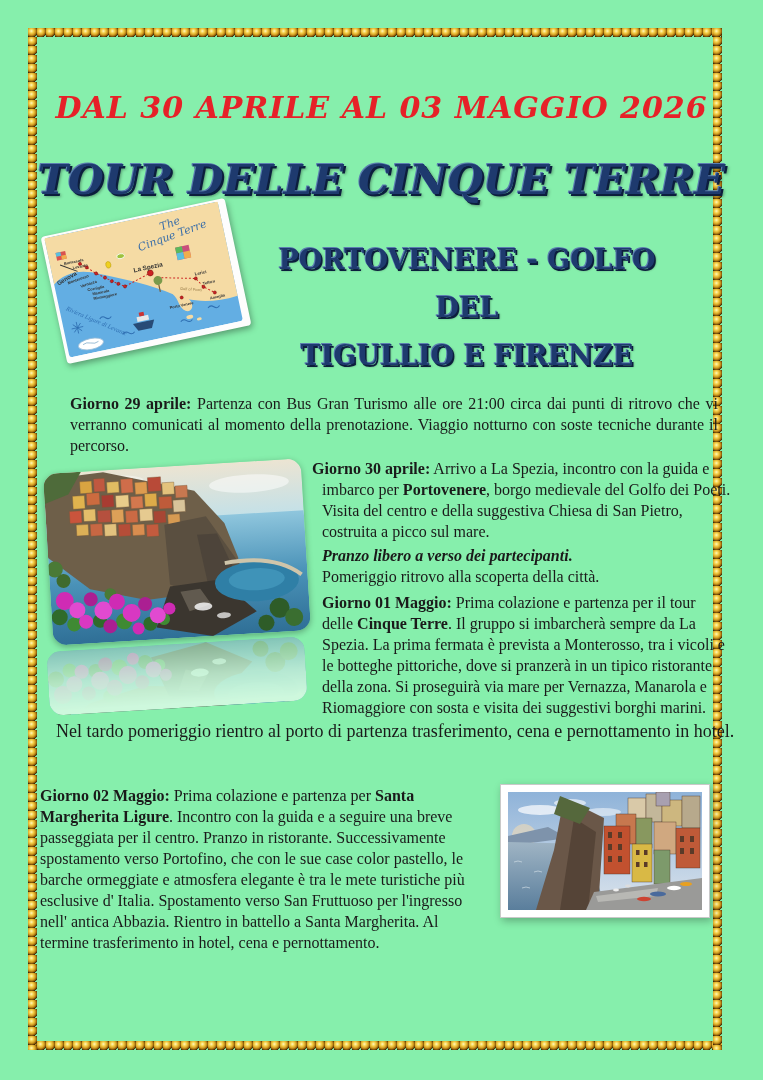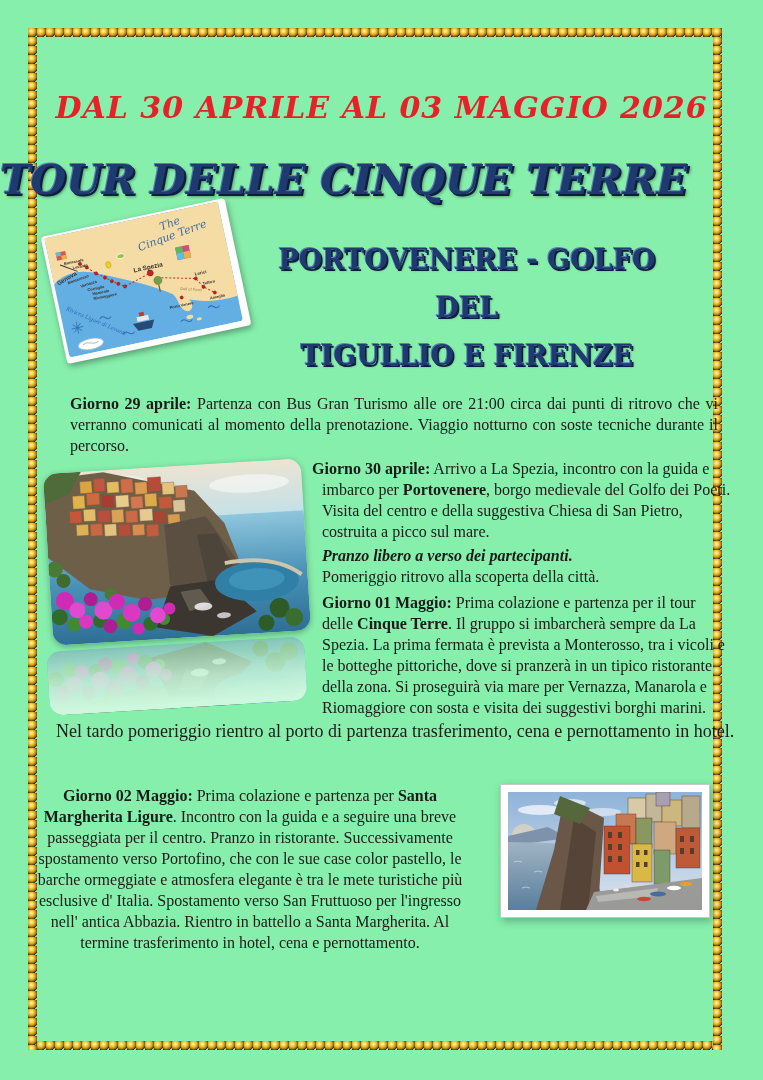--- a/index.html
+++ b/index.html
@@ -12,21 +12,21 @@
     background-size:9px 9px;background-repeat:repeat;}
   .beads.h{left:28px;width:694px;height:9px;}
   .beads.top{top:28px;} .beads.bottom{top:1041px;}
   .beads.v{top:28px;width:9px;height:1022px;}
   .beads.left{left:28px;} .beads.right{left:713px;}
 
   
   .date-banner{position:absolute;top:90px;left:0;width:100%;text-align:center;
     font-family:"DejaVu Serif",serif;font-style:italic;font-weight:700;font-size:30px;
     color:#e62128;letter-spacing:1px;}
-  .main-title{position:absolute;top:156px;left:0;width:100%;text-align:left;
+  .main-title{position:absolute;top:156px;left:0;width:100%;text-align:center;
     font-family:"DejaVu Serif",serif;font-style:italic;font-weight:700;font-size:41px;
     color:#1e3a6e;letter-spacing:0;
     text-shadow:-1px -1px 0 #5b7db0, 2px 2px 0 #0c1e3d, 3px 3px 3px rgba(0,0,0,.35);}
   .subtitle{position:absolute;top:236px;left:260px;width:414px;text-align:center;
     font-family:"DejaVu Serif",serif;font-weight:700;font-size:27px;
     color:#1e3a6e;line-height:48px;
     text-shadow:-1px -1px 0 #5b7db0, 1.5px 1.5px 0 #0c1e3d, 2px 2px 2px rgba(0,0,0,.3);}
 
   
   .map-wrap{position:absolute;left:52px;top:216px;width:184px;height:126px;
@@ -35,21 +35,21 @@
   .map-wrap svg{display:block;border-radius:3px;}
 
   
   .para{position:absolute;font-size:16px;line-height:21px;}
   .p29{left:70px;top:377px;width:648px;text-align:justify;}
   .p30{left:312px;top:442px;width:414px;padding-left:10px;text-indent:-10px;}
   .p30-lines{left:322px;top:545px;width:414px;}
   .lunch-note{font-weight:700;font-style:italic;}
   .p01{left:322px;top:576px;width:404px;}
   .closing-line{left:56px;top:721px;width:680px;white-space:nowrap;font-size:18px;}
-  .p02{left:28px;top:769px;width:444px;text-align:center;}
+  .p02{left:40px;top:769px;width:444px;text-align:left;}
   b{font-weight:700;}
 
   
   .mana-photo{position:absolute;left:48px;top:466px;width:258px;height:172px;
     transform:rotate(-3.5deg);border-radius:14px;overflow:hidden;
     box-shadow:0 2px 6px rgba(0,0,0,.3);}
   .mana-reflection{position:absolute;left:48px;top:644px;width:258px;height:64px;
     transform:rotate(-3.5deg);border-radius:14px;overflow:hidden;opacity:.6;}
   .mana-reflection svg{position:absolute;top:0;left:0;}
   .mana-reflection::after{content:"";position:absolute;inset:0;

